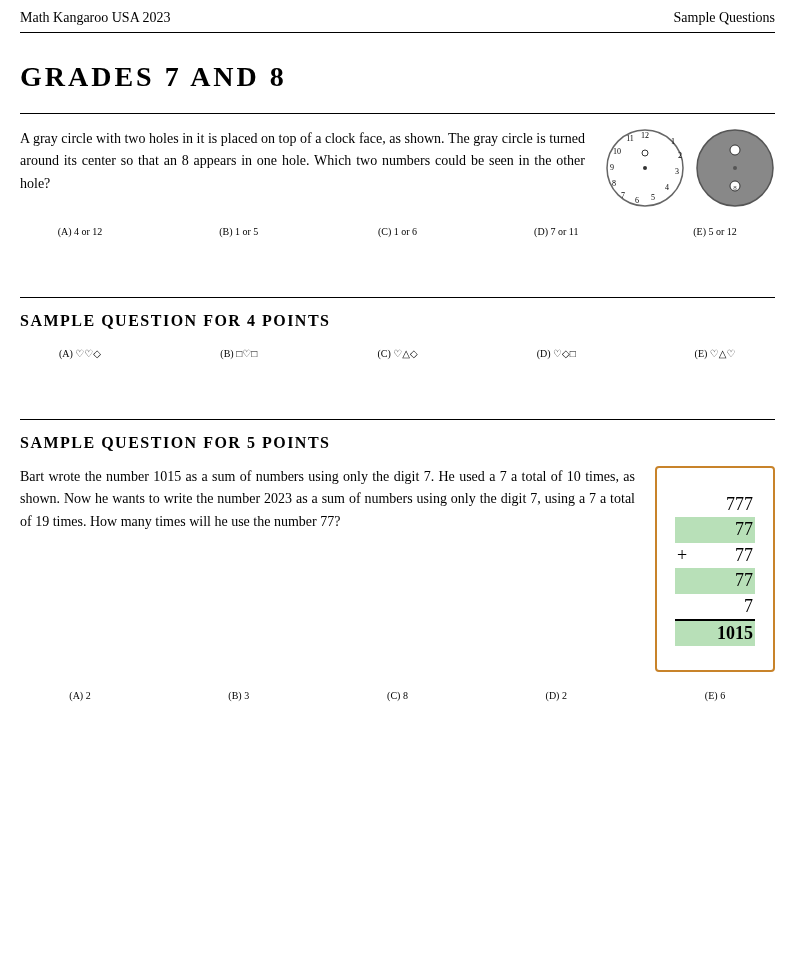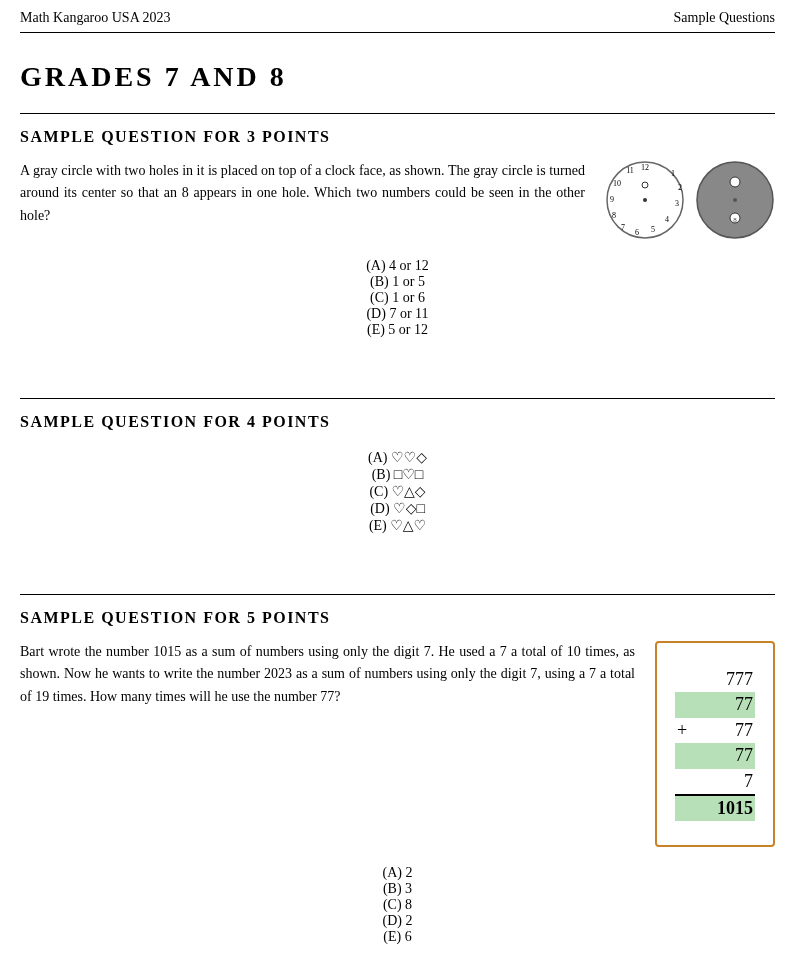--- a/index.html
+++ b/index.html
@@ -34,24 +34,23 @@
       letter-spacing: 1.5px;
       margin-bottom: 14px;
     }
     .question-text {
       font-size: 14px;
       text-align: justify;
       line-height: 1.6;
     }
     .answers {
       display: flex;
-      flex-direction: column;
       justify-content: space-between;
       margin-top: 18px;
-      font-size: 14px;
+      font-size: 10px;
       padding: 0 10px;
     }
     .answer-item {
       min-width: 100px;
       text-align: center;
     }
 
     
     .q3-layout {
       display: flex;
@@ -125,21 +124,20 @@
 
 <div class="header">
   <span>Math Kangaroo USA 2023</span>
   <span>Sample Questions</span>
 </div>
 
 <h1 class="main-title">GRADES 7 AND 8</h1>
 
 <div class="section">
   <div style="border-top:1px solid #000; padding-top:14px;">
-    <div class="section-title">SAMPLE QUESTION FOR 3 POINTS</div>
     <div class="q3-layout">
       <div class="q3-text">
         <p class="question-text">A gray circle with two holes in it is placed on top of a clock face, as shown. The gray circle is turned around its center so that an 8 appears in one hole. Which two numbers could be seen in the other hole?</p>
       </div>
 
       <div class="clock-diagram">
 
         <svg width="80" height="80" viewBox="0 0 80 80">
           <circle cx="40" cy="40" r="38" fill="white" stroke="#666" stroke-width="1.5"></circle>
 

